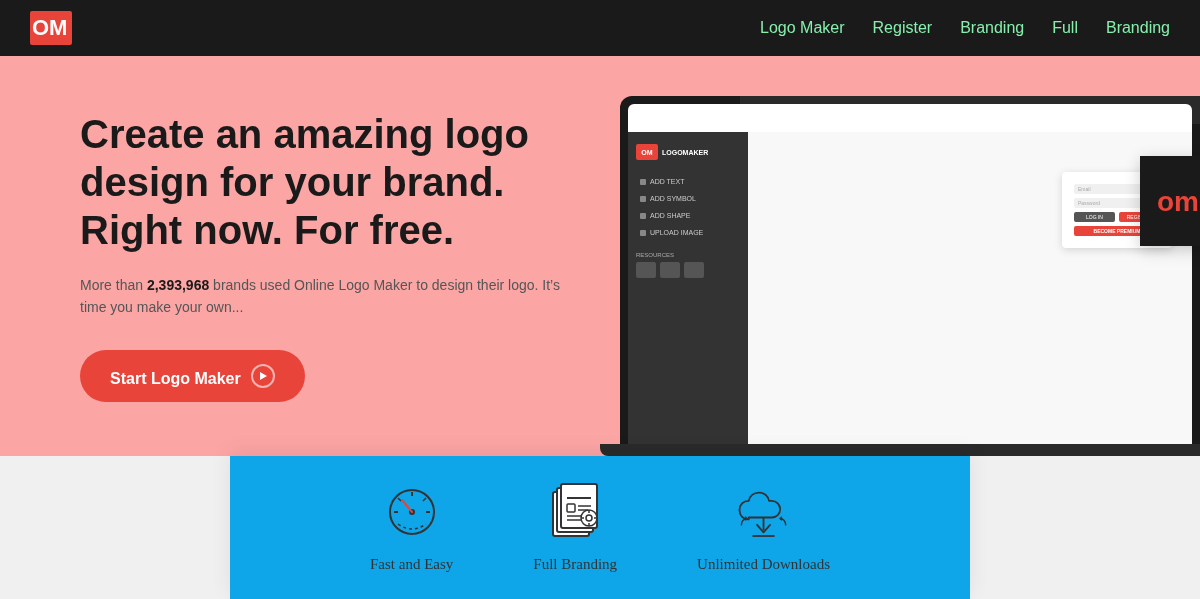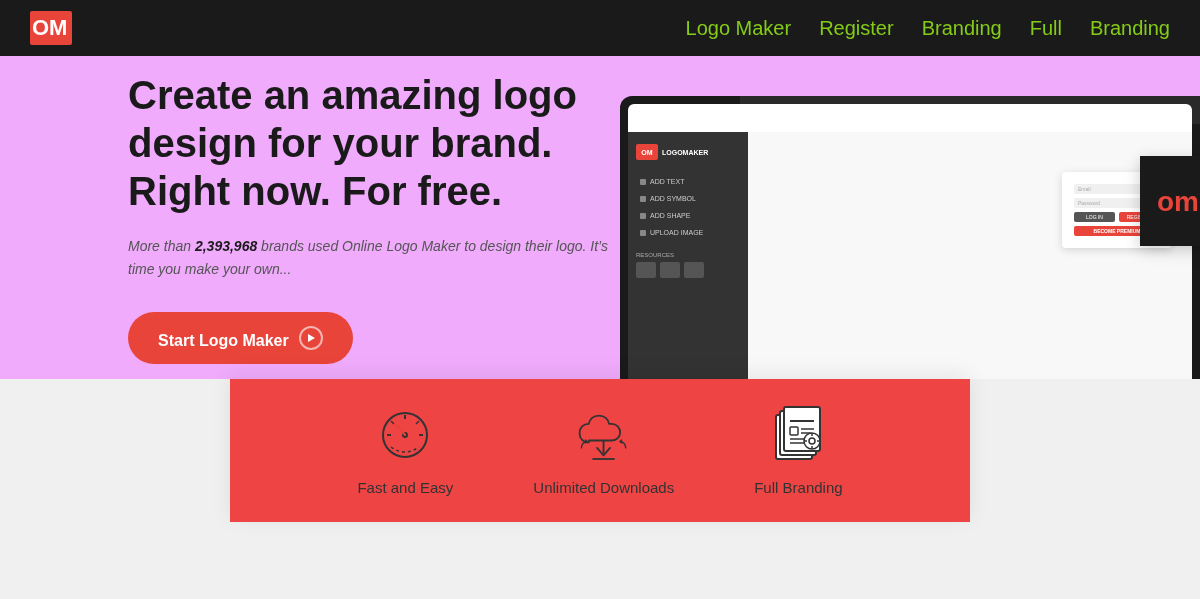--- a/index.html
+++ b/index.html
@@ -46,55 +46,53 @@
       color: #ffffff;
       letter-spacing: 1px;
       text-transform: uppercase;
     }
     .nav-links {
       display: flex;
       gap: 28px;
       list-style: none;
     }
     .nav-links a {
-      color: #84cc16;
+      color: #86efac;
       text-decoration: none;
-      font-size: 20px;
+      font-size: 16px;
       margin-top: 28px;
     }
 
     
     .hero {
-      background: #f0abfc;
+      background: #fca5a5;
       position: relative;
-      height: 323px;
+      height: 400px;
       overflow: hidden;
       display: flex;
       align-items: center;
-      padding-left: 48px;
     }
     .hero-content {
       padding: 0 0 0 80px;
       z-index: 2;
       max-width: 600px;
     }
     .hero-title {
       font-size: 40px;
       font-weight: 800;
       color: #1a1a1a;
       line-height: 1.2;
       margin-bottom: 20px;
     }
     .hero-sub {
       font-size: 14px;
       color: #555;
       line-height: 1.6;
       margin-bottom: 32px;
       max-width: 480px;
-      font-style: italic;
     }
     .hero-sub strong {
       color: #1a1a1a;
       font-weight: 700;
     }
     .cta-btn {
       display: inline-flex;
       align-items: flex-end;
       gap: 10px;
       background: #e8443a;
@@ -238,29 +236,30 @@
       align-items: center;
       justify-content: center;
     }
     .logo-preview-bg svg {
       width: 70px;
       height: 40px;
     }
 
     
     .features {
-      background: #ef4444;
+      background: #0ea5e9;
       height: 143px;
       display: flex;
       align-items: center;
       justify-content: center;
       position: relative;
       z-index: 5;
       margin: 0 230px;
       box-shadow: 0 -4px 20px rgba(0,0,0,0.08);
+      font-family: Liberation Serif, serif;
     }
     .feature-items {
       display: flex;
       gap: 80px;
       align-items: center;
     }
     .feature-item {
       display: flex;
       flex-direction: column;
       align-items: center;
@@ -470,40 +469,20 @@
           <line x1="30" y1="30" x2="20" y2="18" stroke="#e8443a" stroke-width="2" stroke-linecap="round"></line>
 
           <path d="M16 42 Q30 52 44 42" stroke="#333" stroke-width="1.5" fill="none" stroke-dasharray="3,3"></path>
         </svg>
       </div>
       <span class="feature-label">Fast and Easy</span>
     </div>
 
     <div class="feature-item">
       <div class="feature-icon">
-        <svg width="65" height="60" viewBox="0 0 65 60" fill="none" xmlns="http://www.w3.org/2000/svg">
-
-          <path d="M16 38 C10 38 6 34 6 28 C6 22 10 18 16 18 C17 13 21 9 27 9 C33 9 37 13 38 18 C39 18 40 18 41 18 C46 18 50 22 50 27 C50 32 46 36 41 36 L16 36 Z" stroke="#333" stroke-width="2" fill="none" stroke-linejoin="round"></path>
-
-          <line x1="32" y1="36" x2="32" y2="50" stroke="#333" stroke-width="2"></line>
-          <polyline points="25,44 32,52 39,44" stroke="#333" stroke-width="2" fill="none" stroke-linejoin="round" stroke-linecap="round"></polyline>
-
-          <line x1="20" y1="56" x2="44" y2="56" stroke="#333" stroke-width="2"></line>
-
-          <path d="M8 44 C8 40 11 37 14 37" stroke="#333" stroke-width="1.5" fill="none" stroke-linecap="round"></path>
-          <polyline points="12,35 14,37 12,39" stroke="#333" stroke-width="1.5" fill="none" stroke-linejoin="round"></polyline>
-          <path d="M56 44 C56 40 53 37 50 37" stroke="#333" stroke-width="1.5" fill="none" stroke-linecap="round"></path>
-          <polyline points="52,35 50,37 52,39" stroke="#333" stroke-width="1.5" fill="none" stroke-linejoin="round"></polyline>
-        </svg>
-      </div>
-      <span class="feature-label">Unlimited Downloads</span>
-    </div>
-
-    <div class="feature-item">
-      <div class="feature-icon">
         <svg width="60" height="65" viewBox="0 0 60 65" fill="none" xmlns="http://www.w3.org/2000/svg">
 
           <rect x="8" y="12" width="36" height="44" rx="2" stroke="#333" stroke-width="2" fill="white"></rect>
           <rect x="12" y="8" width="36" height="44" rx="2" stroke="#333" stroke-width="2" fill="white"></rect>
           <rect x="16" y="4" width="36" height="44" rx="2" stroke="#333" stroke-width="2" fill="white"></rect>
 
           <line x1="22" y1="18" x2="46" y2="18" stroke="#333" stroke-width="2"></line>
           <rect x="22" y="24" width="8" height="8" rx="1" stroke="#333" stroke-width="1.5" fill="none"></rect>
           <line x1="33" y1="26" x2="46" y2="26" stroke="#333" stroke-width="1.5"></line>
           <line x1="33" y1="30" x2="43" y2="30" stroke="#333" stroke-width="1.5"></line>
@@ -513,14 +492,34 @@
           <circle cx="44" cy="38" r="8" fill="white" stroke="#333" stroke-width="1.5"></circle>
           <circle cx="44" cy="38" r="3" stroke="#333" stroke-width="1.5" fill="none"></circle>
           <line x1="44" y1="30" x2="44" y2="33" stroke="#333" stroke-width="1.5"></line>
           <line x1="44" y1="43" x2="44" y2="46" stroke="#333" stroke-width="1.5"></line>
           <line x1="36" y1="38" x2="39" y2="38" stroke="#333" stroke-width="1.5"></line>
           <line x1="49" y1="38" x2="52" y2="38" stroke="#333" stroke-width="1.5"></line>
         </svg>
       </div>
       <span class="feature-label">Full Branding</span>
     </div>
+
+    <div class="feature-item">
+      <div class="feature-icon">
+        <svg width="65" height="60" viewBox="0 0 65 60" fill="none" xmlns="http://www.w3.org/2000/svg">
+
+          <path d="M16 38 C10 38 6 34 6 28 C6 22 10 18 16 18 C17 13 21 9 27 9 C33 9 37 13 38 18 C39 18 40 18 41 18 C46 18 50 22 50 27 C50 32 46 36 41 36 L16 36 Z" stroke="#333" stroke-width="2" fill="none" stroke-linejoin="round"></path>
+
+          <line x1="32" y1="36" x2="32" y2="50" stroke="#333" stroke-width="2"></line>
+          <polyline points="25,44 32,52 39,44" stroke="#333" stroke-width="2" fill="none" stroke-linejoin="round" stroke-linecap="round"></polyline>
+
+          <line x1="20" y1="56" x2="44" y2="56" stroke="#333" stroke-width="2"></line>
+
+          <path d="M8 44 C8 40 11 37 14 37" stroke="#333" stroke-width="1.5" fill="none" stroke-linecap="round"></path>
+          <polyline points="12,35 14,37 12,39" stroke="#333" stroke-width="1.5" fill="none" stroke-linejoin="round"></polyline>
+          <path d="M56 44 C56 40 53 37 50 37" stroke="#333" stroke-width="1.5" fill="none" stroke-linecap="round"></path>
+          <polyline points="52,35 50,37 52,39" stroke="#333" stroke-width="1.5" fill="none" stroke-linejoin="round"></polyline>
+        </svg>
+      </div>
+      <span class="feature-label">Unlimited Downloads</span>
+    </div>
   </div>
 </section>
 
 </body></html>

